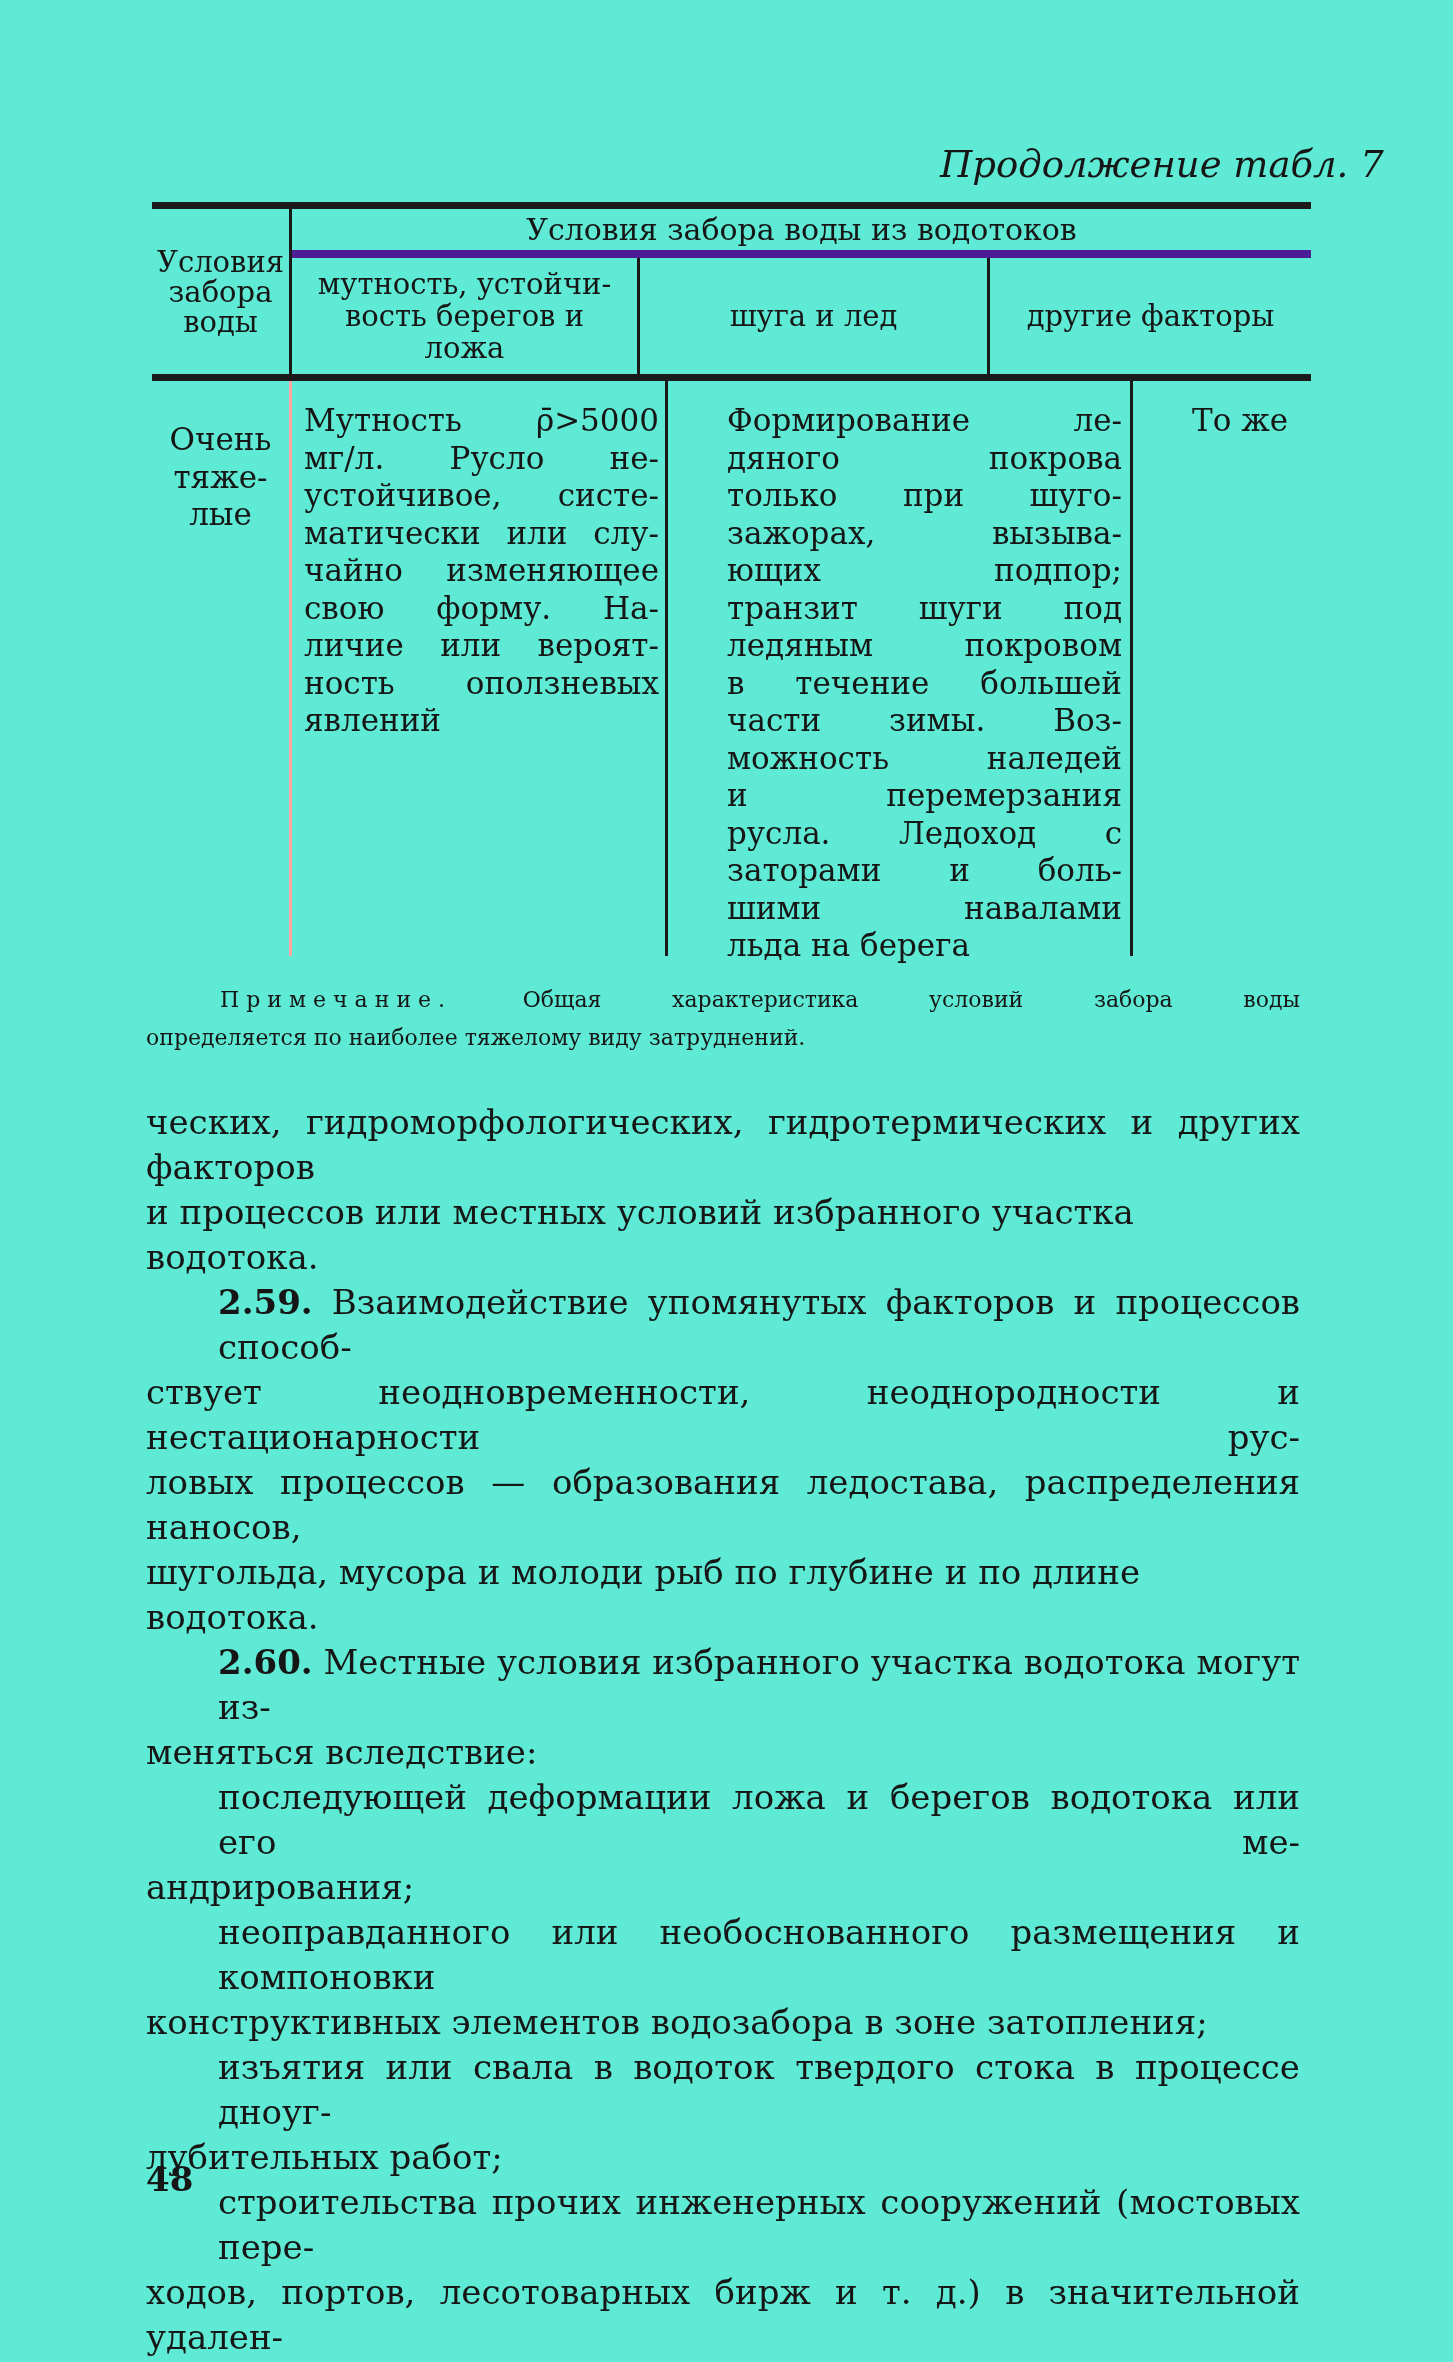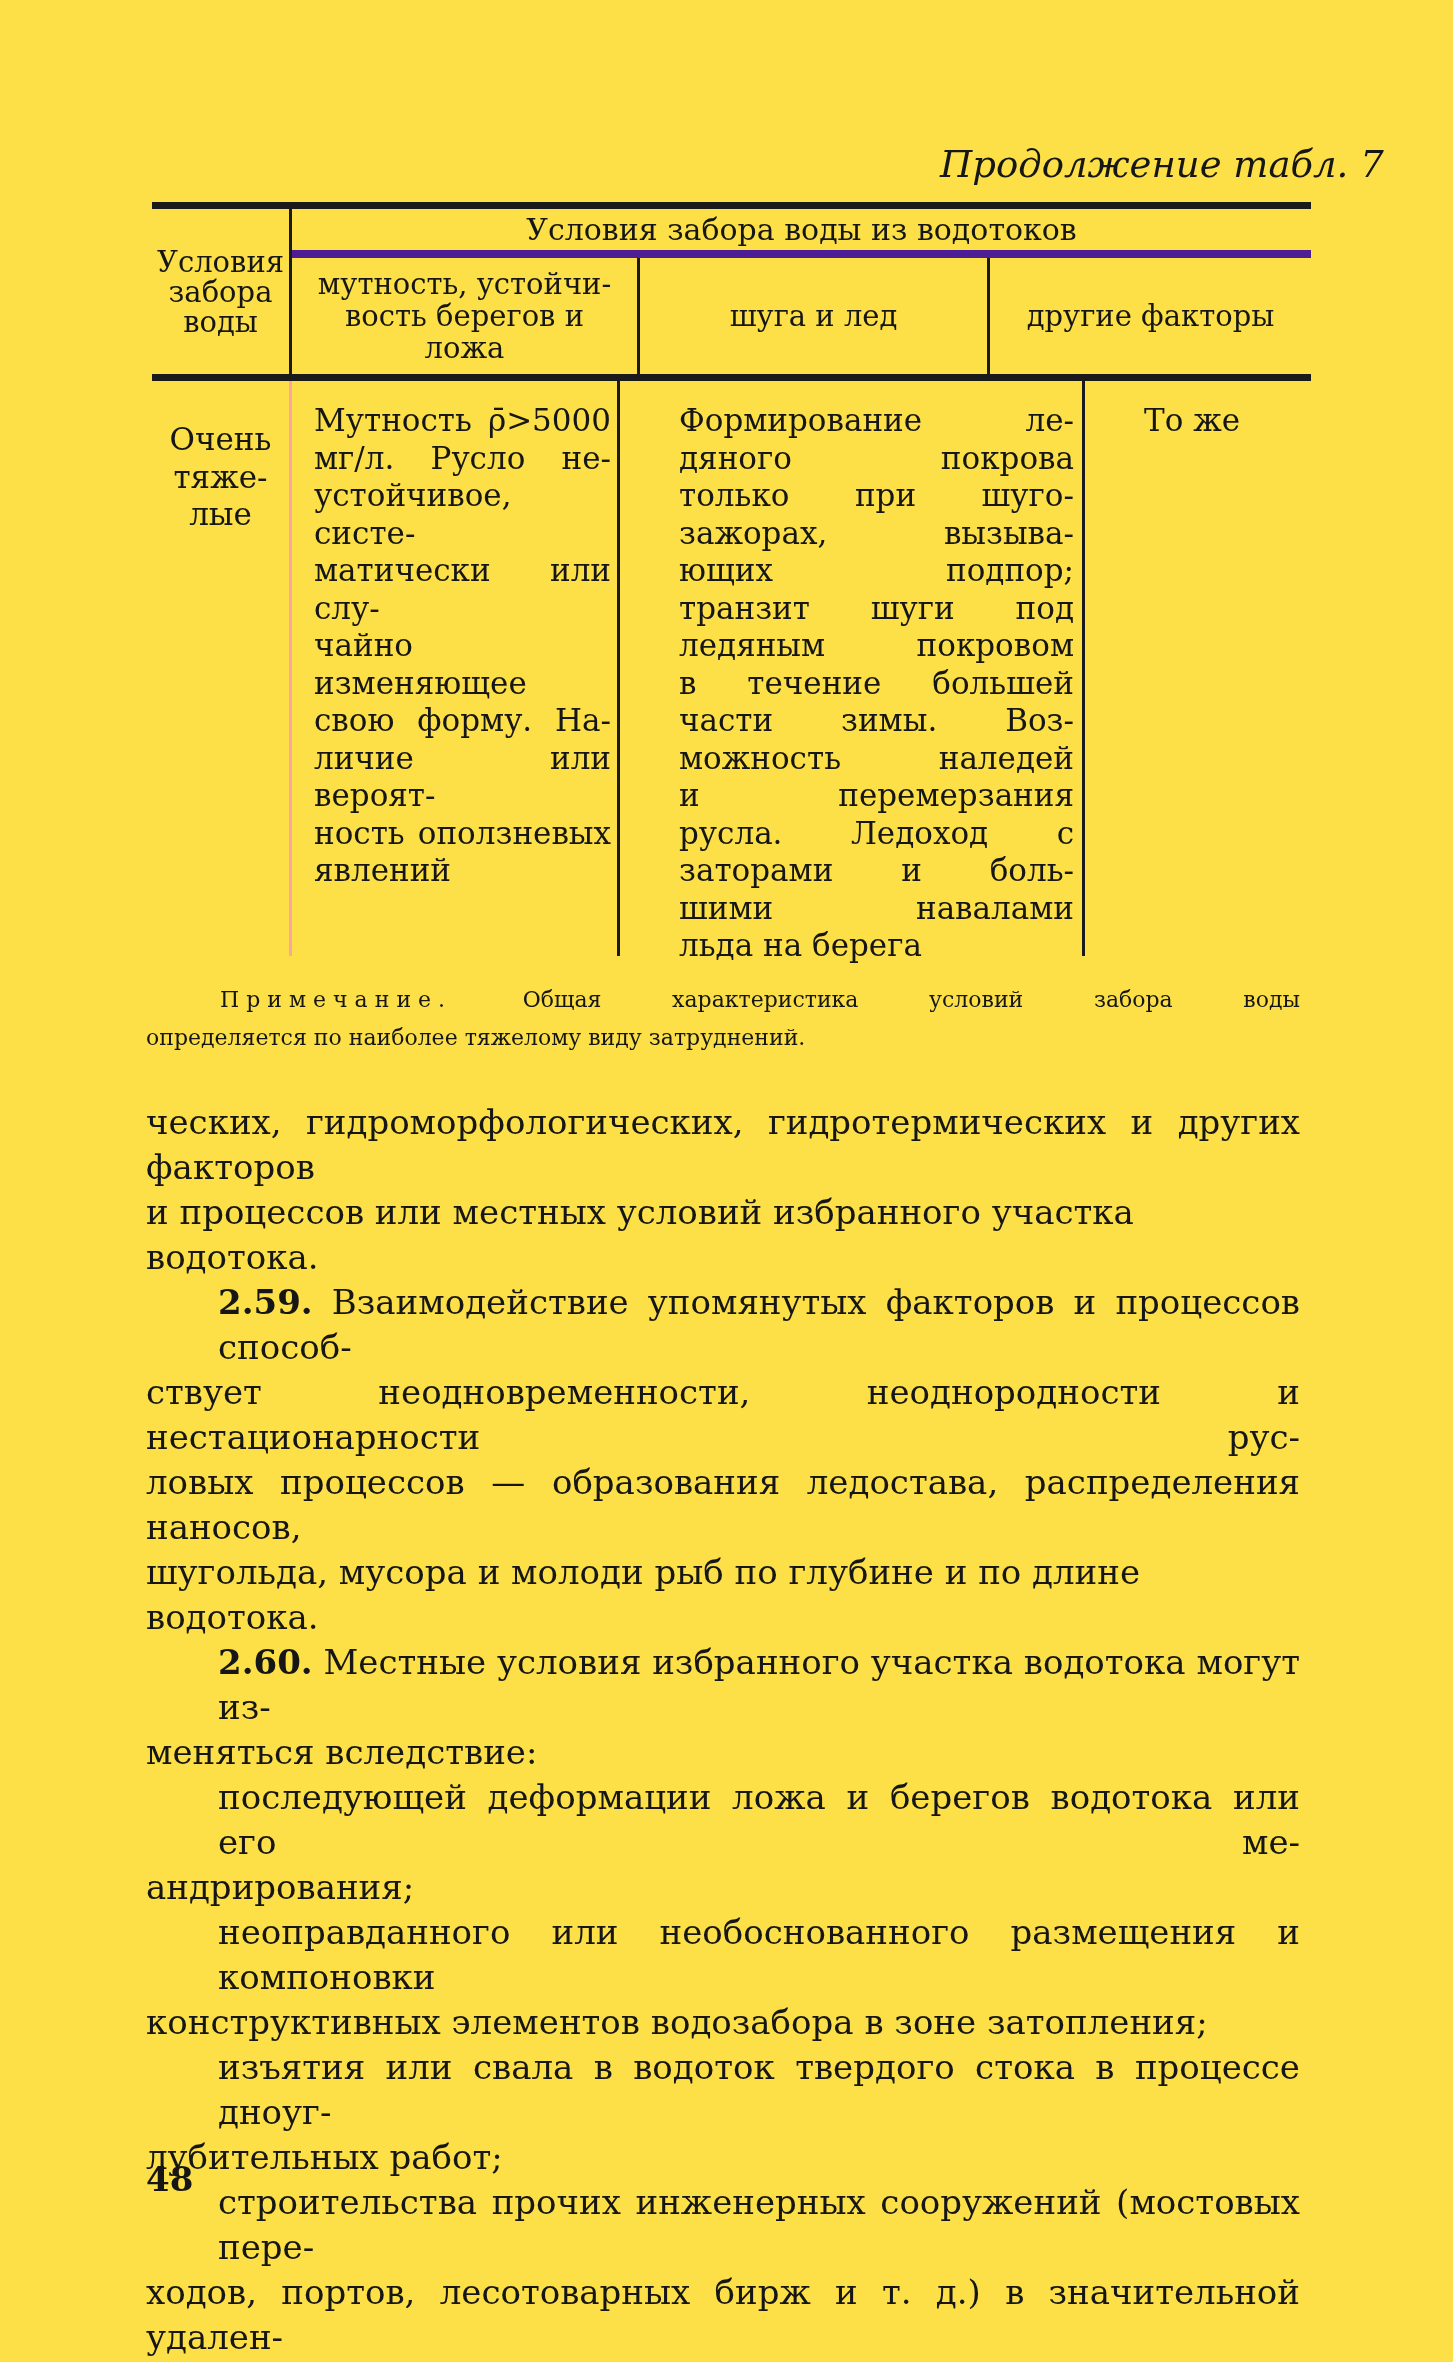--- a/index.html
+++ b/index.html
@@ -1,18 +1,18 @@
 <!DOCTYPE html>
 <html><head>
 <meta charset="utf-8">
 <style>
   html,body { margin:0; padding:0; background:#e8e8e8; }
   .page {
     position:relative; width:1453px; height:2362px;
-    background:#fde047; color:#161616;
+    background:#5eead4; color:#161616;
     font-family:"DejaVu Serif", serif;
     overflow:hidden; margin:0 auto;
   }
   
   .caption {
     position:absolute; left:940px; top:143px; width:390px;
     font-style:italic; font-size:37px; white-space:nowrap; text-align:right;
   }
   
   .tbl {
@@ -37,21 +37,21 @@
   .sub {
     display:flex; flex-direction:column; align-items:center; justify-content:center;
     font-size:29px; line-height:32px; text-align:center;
   }
   .sub-1 { width:348px; border-right:3px solid #1a1a1a; }
   .sub-2 { width:350px; border-right:3px solid #1a1a1a; }
   .sub-3 { width:321px; }
   .tb { display:flex; height:575px; }
   .tb .cell { font-size:31px; line-height:37.5px; }
   .c1 { width:140px; flex:none; border-right:3px solid #fca5a5; padding:40px 3px 0; text-align:center; }
-  .c2 { width:328px; flex:none; border-right:3px solid #1a1a1a; padding:21px 6px 0 22px; }
+  .c2 { width:376px; flex:none; border-right:3px solid #1a1a1a; padding:21px 6px 0 12px; }
   .c3 { width:417px; flex:none; border-right:3px solid #1a1a1a; padding:21px 8px 0 11px;margin-left:48px; }
   .c4 { width:321px; flex:none; padding:21px 6px 0 17px;margin-left:42px; }
   
   .ln { text-align:justify; text-align-last:justify; }
   .ln.final { text-align:left; text-align-last:auto; }
   .ln.ind { padding-left:72px; }
   .cl { text-align:center; }
   
   .note {
     position:absolute; left:146px; top:981px; width:1154px;

